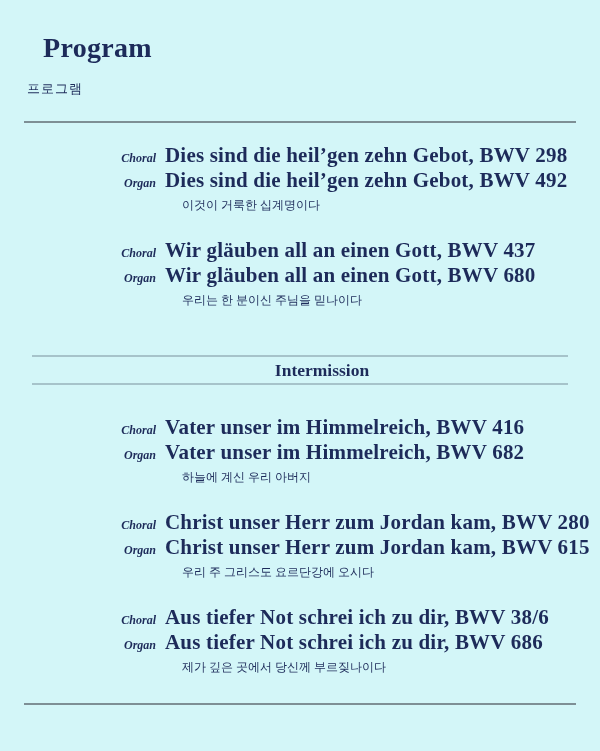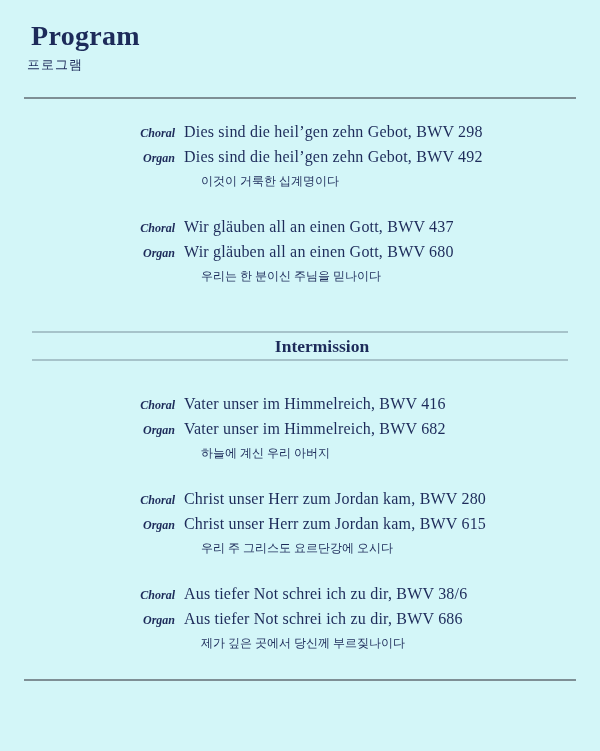--- a/index.html
+++ b/index.html
@@ -17,21 +17,21 @@
     width: 600px;
     height: 751px;
     font-family: "Liberation Serif", "DejaVu Serif", serif;
     color: #1d2b5a;
     box-sizing: border-box;
   }
   .header {
     padding: 16px 0 0 27px;
   }
   .page-title {
-    margin: 4px;
+    margin: 16px;
     font-size: 28px;
     line-height: 32px;
     font-weight: bold;
     letter-spacing: 0.3px;
   }
   .page-subtitle {
     font-size: 13px;
     line-height: 17px;
     font-weight: normal;
     letter-spacing: 1px;
@@ -62,26 +62,25 @@
     height: 25px;
     line-height: 25px;
   }
   .voice-label {
     flex: none;
     width: 156px;
     text-align: right;
     font-style: italic;
     font-weight: bold;
     font-size: 12px;
-    padding-left: 19px;
   }
   .piece-title {
     margin-left: 9px;
-    font-weight: normal;
-    font-size: 16px;
+    font-weight: bold;
+    font-size: 21px;
     letter-spacing: 0.2px;
     white-space: nowrap;
   }
   .piece-korean {
     margin-left: 26px;
     font-size: 12px;
     white-space: nowrap;
   }
   .intermission {
     margin-top: 42px;

